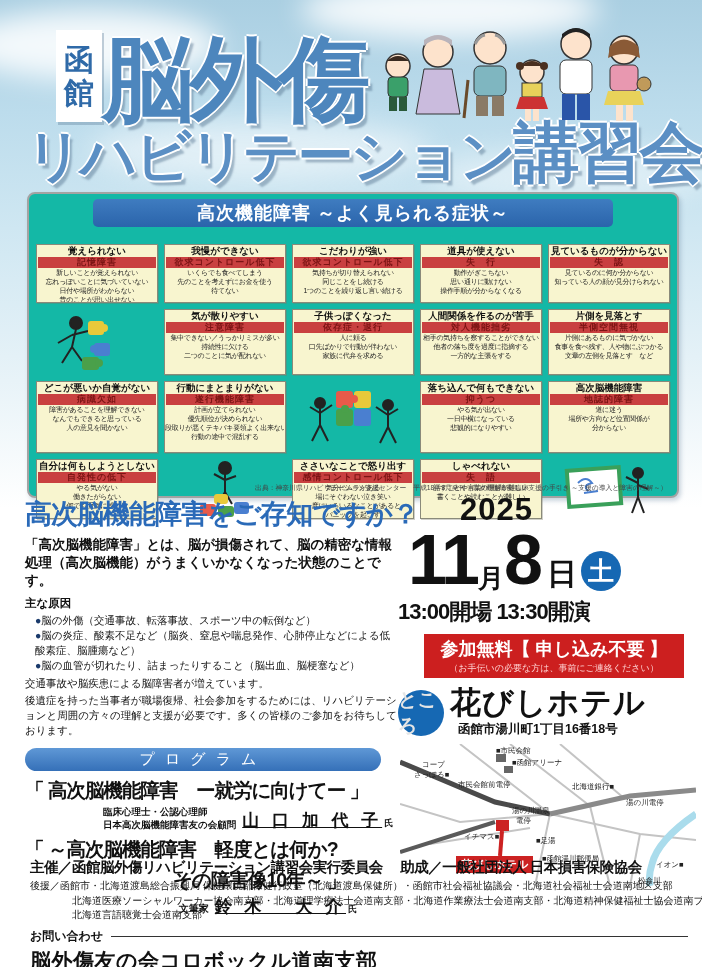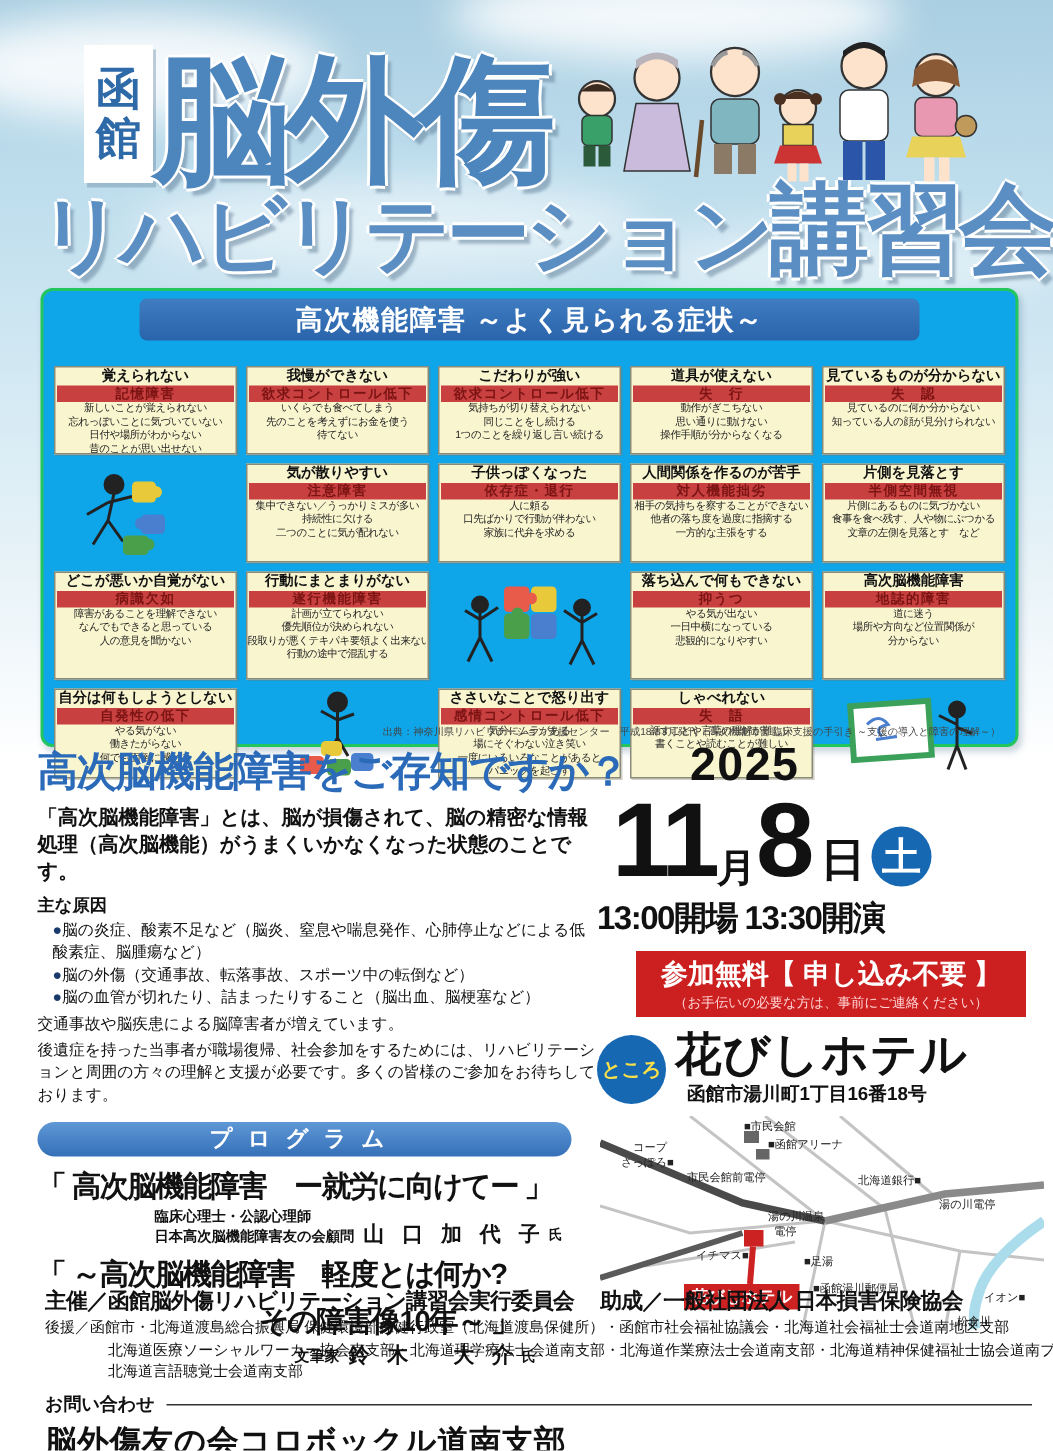--- a/index.html
+++ b/index.html
@@ -22,22 +22,22 @@
     box-shadow:2px 3px 0 rgba(90,120,150,.35);display:flex;flex-direction:column;align-items:center;justify-content:center;}
   .city-box span{color:#2f6aa8;font-weight:bold;font-size:30px;line-height:1.1;}
   .title1{position:absolute;left:102px;top:18px;font-size:92px;font-weight:bold;color:#4d86bd;letter-spacing:-4px;
     text-shadow:2px 0 #fff,-2px 0 #fff,0 2px #fff,0 -2px #fff,4px 5px 2px rgba(80,110,140,.45);}
   .title2{position:absolute;left:26px;top:108px;width:680px;font-size:56px;font-weight:bold;color:#5b8fc4;letter-spacing:-3px;white-space:nowrap;
     text-shadow:2px 0 #fff,-2px 0 #fff,0 2px #fff,0 -2px #fff,4px 5px 2px rgba(80,110,140,.45);}
   .title2 .big{font-size:66px;}
   .family{position:absolute;left:372px;top:14px;}
 
   
-  .panel{position:absolute;left:27px;top:192px;width:648px;height:302px;background:#0ea5e9;
-    border:2px solid #22c55e;border-radius:8px;box-shadow:2px 3px 4px rgba(90,120,150,.3);}
+  .panel{position:absolute;left:27px;top:192px;width:648px;height:302px;background:#14b8a6;
+    border:2px solid #a3a3a3;border-radius:8px;box-shadow:2px 3px 4px rgba(90,120,150,.3);}
   .panel-banner{position:absolute;left:64px;top:5px;width:520px;height:28px;background:linear-gradient(180deg,#3f7cc0,#2a64ab);
     border-radius:5px;color:#fff;font-weight:bold;font-size:18px;display:flex;align-items:center;justify-content:center;letter-spacing:1px;}
   .sym-grid{position:absolute;left:7px;top:38px;width:634px;display:grid;
     grid-template-columns:repeat(5,1fr);grid-template-rows:59px 66px 72px 60px;gap:6px;margin-top:12px;}
   .sym-box{background:#f8f5cf;border:1px solid #8a8a7a;overflow:hidden;text-align:center;box-shadow:1px 1px 0 rgba(120,120,100,.35);}
   .sym-title{font-weight:bold;font-size:9.5px;line-height:12px;color:#111;white-space:nowrap;}
   .sym-label{background:#c94040;color:#7c1414;font-weight:bold;font-size:9px;line-height:11px;margin:0 1px;letter-spacing:1px;white-space:nowrap;}
   .sym-line{font-size:7px;line-height:9px;color:#222;white-space:nowrap;letter-spacing:-0.3px;}
   .sym-ill{display:flex;align-items:center;justify-content:center;}
   .credit{position:absolute;right:10px;bottom:3px;font-size:6.8px;color:#444;}
@@ -45,26 +45,26 @@
   
   .leftcol{position:absolute;left:25px;top:496px;width:372px;}
   .about-head{color:#2a6ab8;font-size:27px;font-weight:bold;letter-spacing:-1px;white-space:nowrap;}
   .about-intro{margin-top:4px;font-size:13.5px;font-weight:bold;line-height:1.35;color:#111;}
   .causes-title{margin-top:5px;font-size:11.5px;font-weight:bold;}
   .causes{margin-top:2px;}
   .cause{font-size:10.5px;line-height:1.45;padding-left:10px;color:#111;}
   .cause .dot{color:#1a3a6b;}
   .note{font-size:10.5px;line-height:1.45;margin-top:2px;color:#111;}
   .prog-banner{margin-top:10px;width:356px;height:23px;border-radius:12px;
-    background:linear-gradient(180deg,#5f98d6,#3570b8);color:#fff;font-weight:bold;font-size:15px;
+    background:linear-gradient(180deg,#5f98d6,#3570b8);color:#fff;font-weight:normal;font-size:15px;
     display:flex;align-items:center;justify-content:center;letter-spacing:10px;}
   .talk1{margin-top:6px;font-size:19.5px;font-weight:bold;letter-spacing:-1px;white-space:nowrap;}
   .speaker1{margin-top:2px;display:flex;align-items:flex-end;margin-left:78px;}
   .sp-titles{font-size:9.5px;font-weight:bold;line-height:1.35;}
-  .sp-name{font-size:14px;font-weight:bold;letter-spacing:4px;margin-left:6px;}
+  .sp-name{font-size:17px;font-weight:bold;letter-spacing:4px;margin-left:6px;text-decoration:underline;}
   .sp-hon{font-size:9px;font-weight:bold;margin-left:2px;padding-bottom:2px;}
   .talk2{margin-top:4px;font-size:19.5px;font-weight:bold;letter-spacing:-1px;white-space:nowrap;}
   .talk2b{margin-left:148px;}
   .speaker2{display:flex;align-items:flex-end;justify-content:flex-end;margin-right:40px;margin-top:1px;}
   .sp2-title{font-size:10px;font-weight:bold;padding-bottom:2px;}
 
   
   .rightcol{position:absolute;left:398px;top:494px;width:300px;}
   .year{font-size:31px;font-weight:bold;letter-spacing:1px;margin-left:62px;line-height:1;}
   .daterow{display:flex;align-items:flex-end;margin-left:10px;margin-top:0;line-height:1;}
@@ -72,21 +72,21 @@
   .d-unit{font-size:26px;font-weight:bold;padding-bottom:4px;}
   .d-unit2{font-size:30px;font-weight:bold;padding-bottom:6px;margin-left:6px;}
   .d-wd{width:40px;height:40px;border-radius:50%;background:#1668b3;color:#fff;font-size:26px;font-weight:bold;
     display:flex;align-items:center;justify-content:center;margin-left:4px;margin-bottom:4px;}
   .times{font-size:22px;font-weight:bold;letter-spacing:-1px;white-space:nowrap;margin-top:2px;}
   .endnote{font-size:14px;font-weight:bold;margin-top:1px;}
   .freebox{margin-top:7px;margin-left:26px;width:260px;background:#cc1f1f;color:#fff;text-align:center;padding:3px 0 3px;}
   .free-main{font-size:18px;font-weight:bold;letter-spacing:0;}
   .free-sub{font-size:9px;color:#ffd2d2;margin-top:1px;}
   .placerow{display:flex;align-items:center;margin-top:9px;}
-  .place-badge{width:46px;height:46px;border-radius:50%;background:#1668b3;color:#fde047;font-size:13px;font-weight:bold;
+  .place-badge{width:46px;height:46px;border-radius:50%;background:#1668b3;color:#e5e5e5;font-size:19px;font-weight:bold;
     display:flex;align-items:center;justify-content:center;flex:0 0 46px;}
   .place-main{margin-left:6px;}
   .place-name{font-size:31px;font-weight:bold;letter-spacing:1px;line-height:1;}
   .place-addr{font-size:12.5px;font-weight:bold;margin-top:3px;margin-left:8px;}
   .map{position:relative;margin-top:6px;margin-left:2px;width:296px;height:142px;background:transparent;}
   .map-label{position:absolute;font-size:7.5px;color:#222;white-space:nowrap;}
   .map-venue{position:absolute;background:#cc2222;color:#fff;font-size:11px;font-weight:bold;padding:1px 5px;}
 
   
   .footer{position:absolute;left:0;top:858px;width:702px;padding:0 14px 0 30px;box-sizing:border-box;}
@@ -331,22 +331,22 @@
       </div>
     </div>
   <div class="credit">出典：神奈川県リハビリテーション支援センター　平成18年3月発刊（高次機能障害 臨床支援の手引き ～支援の導入と障害の理解～）</div>
 </div>
 
 <div class="leftcol">
   <div class="about-head">高次脳機能障害をご存知ですか？</div>
   <div class="about-intro">「高次脳機能障害」とは、脳が損傷されて、脳の精密な情報処理（高次脳機能）がうまくいかなくなった状態のことです。</div>
   <div class="causes-title">主な原因</div>
   <div class="causes">
+      <div class="cause"><span class="dot">●</span>脳の外傷（交通事故、転落事故、スポーツ中の転倒など）</div>
       <div class="cause"><span class="dot">●</span>脳の炎症、酸素不足など（脳炎、窒息や喘息発作、心肺停止などによる低酸素症、脳腫瘍など）</div>
-      <div class="cause"><span class="dot">●</span>脳の外傷（交通事故、転落事故、スポーツ中の転倒など）</div>
       <div class="cause"><span class="dot">●</span>脳の血管が切れたり、詰まったりすること（脳出血、脳梗塞など）</div>
     </div>
   <div class="note">交通事故や脳疾患による脳障害者が増えています。</div>
   <div class="note">後遺症を持った当事者が職場復帰、社会参加をするためには、リハビリテーションと周囲の方々の理解と支援が必要です。多くの皆様のご参加をお待ちしております。</div>
 
   <div class="prog-banner">プログラム</div>
   <div class="talk1">「 高次脳機能障害　ー就労に向けてー 」</div>
   <div class="speaker1">
     <div class="sp-titles">
       <div>臨床心理士・公認心理師</div>

